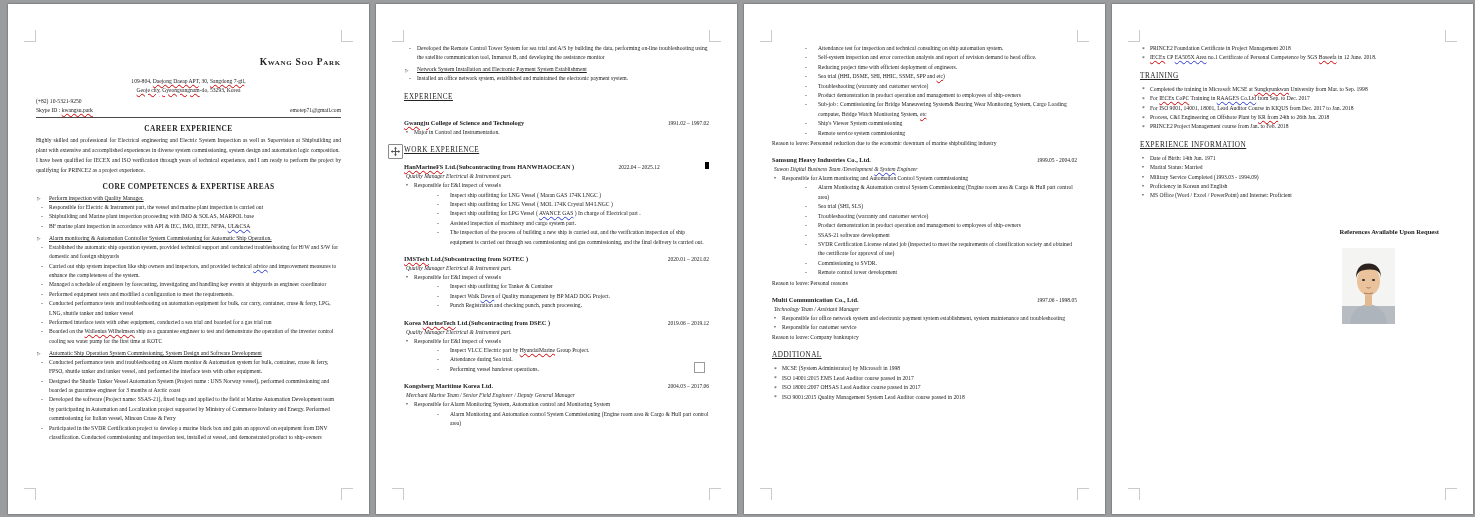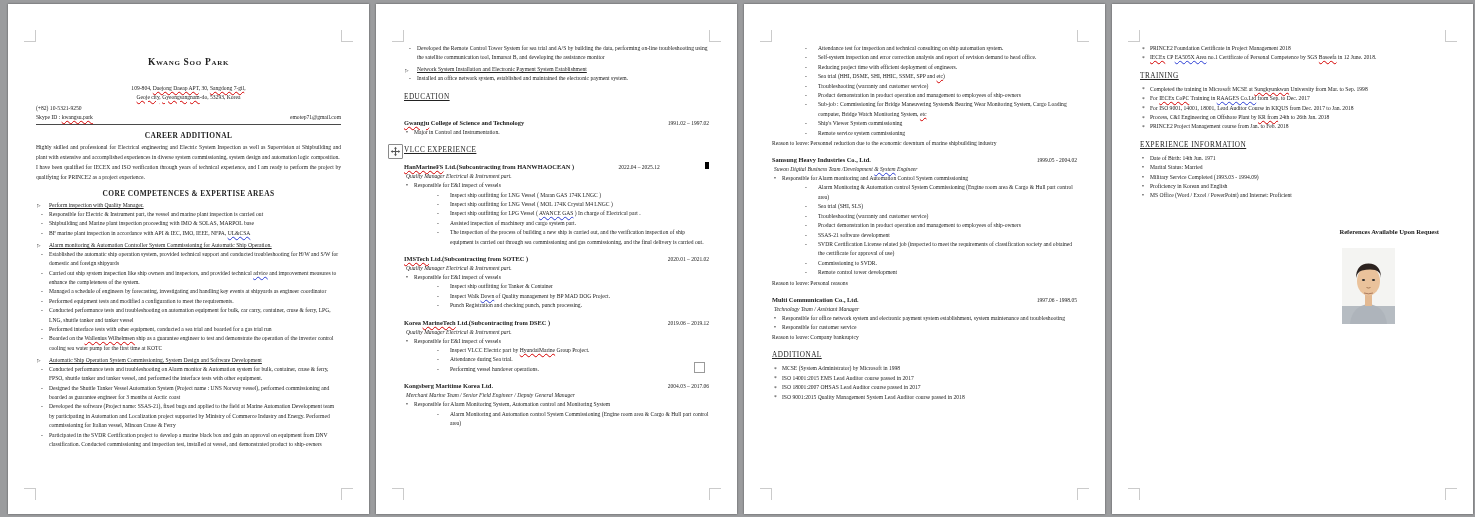--- a/index.html
+++ b/index.html
@@ -17,21 +17,21 @@
   .page.p1{left:8px}.page.p2{left:376px}.page.p3{left:744px}.page.p4{left:1112px}
   .content{position:relative;padding:40px 28px 30px 28px;}
   .p1 .content{padding-top:52px;}
   
   .cm{position:absolute;width:11px;height:11px;}
   .cm.tl{left:16px;top:26px;border-right:1px solid #cbcbcb;border-bottom:1px solid #cbcbcb;}
   .cm.tr{right:16px;top:26px;border-left:1px solid #cbcbcb;border-bottom:1px solid #cbcbcb;}
   .cm.bl{left:16px;bottom:14px;border-right:1px solid #cbcbcb;border-top:1px solid #cbcbcb;}
   .cm.br{right:16px;bottom:14px;border-left:1px solid #cbcbcb;border-top:1px solid #cbcbcb;}
   
-  .b-name{text-align:center;font-weight:bold;font-variant:small-caps;font-size:9.5px;line-height:12px;letter-spacing:.7px;margin-bottom:16px;}
+  .b-name{text-align:right;font-weight:bold;font-variant:small-caps;font-size:9.5px;line-height:12px;letter-spacing:.7px;margin-bottom:9px;}
   .b-center{text-align:center;line-height:8.6px;}
   .b-left{line-height:9px;margin-top:3px;}
   .b-rowline{display:flex;justify-content:space-between;border-bottom:1px solid #4a4a4a;padding-bottom:1.5px;margin-bottom:4px;line-height:9px;}
   .b-h1{text-align:center;font-weight:bold;font-size:7.4px;letter-spacing:.4px;margin:6px 0 3.5px;line-height:9px;}
   .b-para{text-align:justify;line-height:9.6px;margin-bottom:1px;}
   .b-arrow{position:relative;padding-left:13px;margin-top:2.5px;}
   .b-arrow::before{content:"\25B7";position:absolute;left:1px;top:.4px;font-size:4.6px;color:#222;}
   .b-arrow .u{text-decoration:underline;}
   .b-dash{position:relative;padding-left:13px;line-height:9.4px;}
   .b-dash::before{content:"-";position:absolute;left:5px;}
@@ -70,21 +70,21 @@
     <i class="cm br"></i>
     <div class="content">
         <div class="b-name">Kwang Soo Park</div>
         <div class="b-center"><span>109-804, </span><span class="sq-r">Daejong Daeap APT</span><span>, 30, </span><span class="sq-r">Sangdong 7-gil</span><span>,</span></div>
         <div class="b-center"><span class="sq-r">Geoje city</span><span>, </span><span class="sq-r">Gyeongsangnam</span><span>-do, 53293, Korea</span></div>
         <div class="b-left">(+82) 10-5321-9250</div>
         <div class="b-rowline">
           <span><span>Skype ID : </span><span class="sq-r">kwangsu.park</span></span>
           <span>emotep71@gmail.com</span>
         </div>
-        <div class="b-h1">CAREER ADDITIONAL</div>
+        <div class="b-h1">CAREER EXPERIENCE</div>
         <div class="b-para">Highly skilled and professional for Electrical engineering and Electric System Inspection as well as Supervision at Shipbuilding and plant with extensive and accomplished experiences in diverse system commissioning, system design and automation logic composition.</div>
         <div class="b-para">I have been qualified for IECEX and ISO verification through years of technical experience, and I am ready to perform the project by qualifying for PRINCE2 as a project experience.</div>
         <div class="b-h1">CORE COMPETENCES &amp; EXPERTISE AREAS</div>
         <div class="b-arrow"><span class="u">Perform inspection with Quality Manager.</span></div>
         <div class="b-dash">Responsible for Electric &amp; Instrument part, the vessel and marine plant inspection is carried out</div>
         <div class="b-dash">Shipbuilding and Marine plant inspection proceeding with IMO &amp; SOLAS, MARPOL base</div>
         <div class="b-dash"><span>BF marine plant inspection in accordance with API &amp; IEC, IMO, IEEE, NFPA, </span><span class="sq-b">UL&amp;CSA</span></div>
         <div class="b-arrow"><span class="u">Alarm monitoring &amp; Automation Controller System Commissioning for Automatic Ship Operation.</span></div>
         <div class="b-dash">Established the automatic ship operation system, provided technical support and conducted troubleshooting for H/W and S/W for domestic and foreign shipyards</div>
         <div class="b-dash"><span>Carried out ship system inspection like ship owners and inspectors, and provided technical </span><span class="sq-b">advice</span><span> and improvement measures to enhance the completeness of the system.</span></div>
@@ -108,28 +108,28 @@
     <div class="move-handle">
       <svg width="11" height="11" viewBox="0 0 12 12" aria-hidden="true">
           <path d="M6 0.8 L7.6 3 H6.6 V5.4 H9 V4.4 L11.2 6 L9 7.6 V6.6 H6.6 V9 H7.6 L6 11.2 L4.4 9 H5.4 V6.6 H3 V7.6 L0.8 6 L3 4.4 V5.4 H5.4 V3 H4.4 Z" fill="#555"></path>
         </svg>
     </div>
     <div class="anchor-box"></div>
     <div class="content">
         <div class="b-dash">Developed the Remote Control Tower System for sea trial and A/S by building the data, performing on-line troubleshooting using the satellite communication tool, Inmarsat B, and developing the assistance monitor</div>
         <div class="b-arrow"><span class="u">Network System Installation and Electronic Payment System Establishment</span></div>
         <div class="b-dash">Installed an office network system, established and maintained the electronic payment system.</div>
-        <div class="b-section">EDUCATION</div>
+        <div class="b-section">EXPERIENCE</div>
         <div class="b-spacer" style="height: 5px;"></div>
         <div class="b-company">
           <span class="nm"><span class="sq-r">Gwangju</span><span> College of Science and Technology</span></span>
           <span class="dt">1991.02 – 1997.02</span>
         </div>
         <div class="b-dot">Major in Control and Instrumentation.</div>
-        <div class="b-section">VLCC EXPERIENCE</div>
+        <div class="b-section">WORK EXPERIENCE</div>
         <div class="b-company">
           <span class="nm"><span class="sq-r">HanMarineFS</span><span> Ltd.(Subcontracting from HANWHAOCEAN )</span></span>
           <span class="dt">2022.04 – 2025.12</span>
           <span class="cursor"></span>
         </div>
         <div class="b-role">Quality Manager Electrical &amp; Instrument part.</div>
         <div class="b-dot">Responsible for E&amp;I inspect of vessels</div>
         <div class="b-dash2">Inspect ship outfitting for LNG Vessel ( Maran GAS 174K LNGC )</div>
         <div class="b-dash2">Inspect ship outfitting for LNG Vessel ( MOL 174K Crystal M4 LNGC  )</div>
         <div class="b-dash2"><span>Inspect ship outfitting for LPG Vessel ( </span><span class="sq-b">AVANCE GAS</span><span> ) In charge of Electrical part .</span></div>

